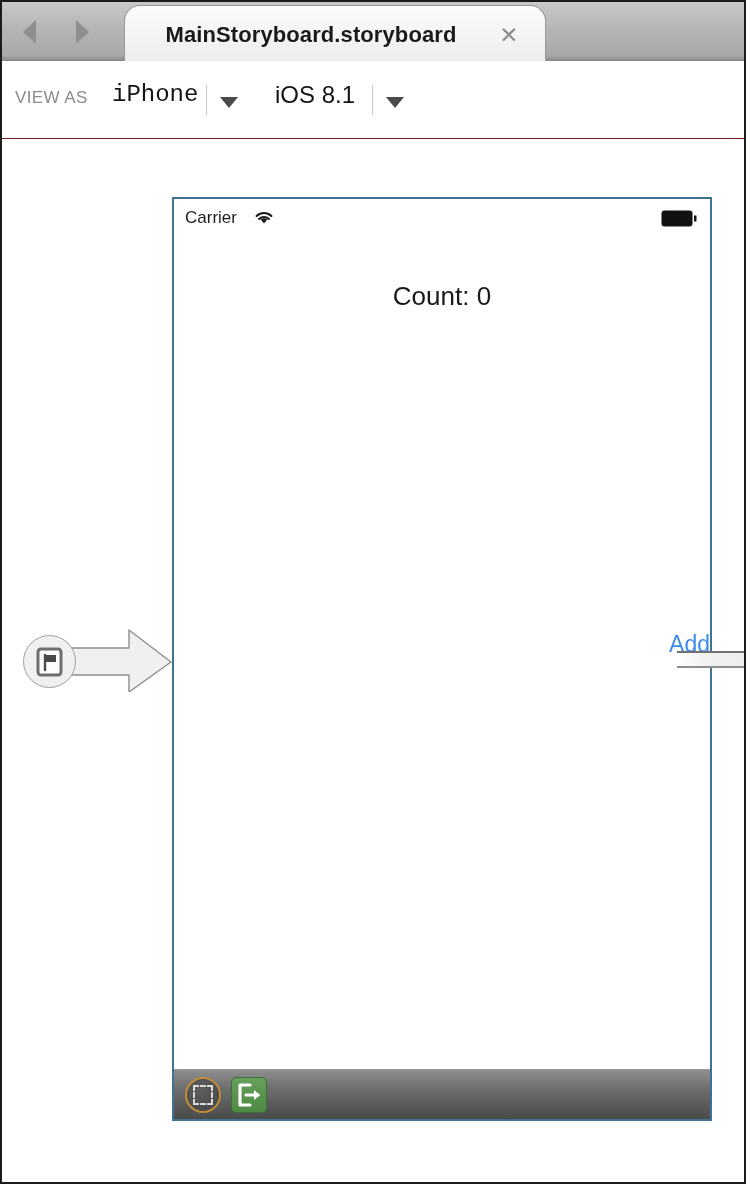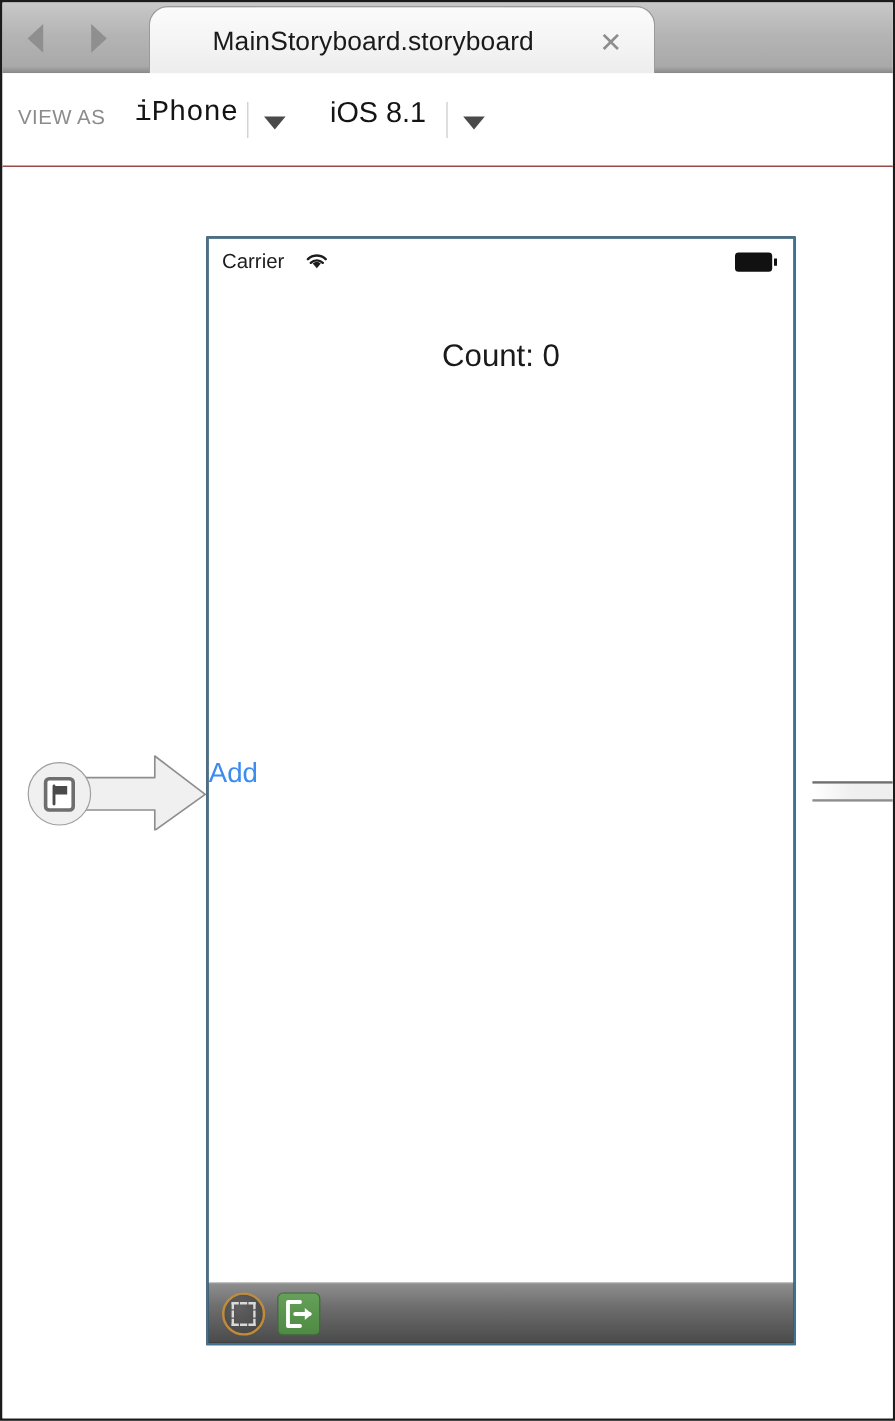--- a/index.html
+++ b/index.html
@@ -73,20 +73,21 @@
   #tab-title {
     position: absolute;
     left: 0; right: 16px;
     top: 16px;
     text-align: center;
     font-size: 22px;
     color: #1a1a1a;
     font-family: "Liberation Sans", sans-serif;
     letter-spacing: 0.1px;
     padding-right: 32px;
+    font-weight: bold;
   }
   #tab-close {
     position: absolute;
     right: 24px;
     top: 17px;
     width: 24px;
     height: 24px;
     line-height: 24px;
     text-align: center;
     font-size: 23px;
@@ -194,25 +195,25 @@
     height: 1042px;
     background: #ffffff;
     overflow: hidden;
   }
 
   
   #device {
     position: absolute;
     left: 170px;
     top: 57px;
-    width: 491px;
+    width: 540px;
     height: 924px;
     box-sizing: border-box;
     border: 2px solid #3f7392;
-    background: #000000;
+    background: #fdba74;
     text-decoration: underline;
   }
   #screen {
     position: absolute;
     left: 0; top: 0; right: 0;
     bottom: 50px;
     background: #ffffff;
     overflow: hidden;
   }
   #statusbar {
@@ -249,21 +250,21 @@
     top: 82px;
     text-align: center;
     font-size: 26px;
     color: #1a1a1a;
     font-family: "Liberation Sans", sans-serif;
   }
   #add-button {
     position: absolute;
     left: 0; right: 0;
     top: 432px;
-    text-align: left;
+    text-align: right;
     font-size: 23px;
     color: #3c8cf0;
     font-family: "Liberation Sans", sans-serif;
   }
 
   
   #dock {
     position: absolute;
     left: 0;
     bottom: 0;

